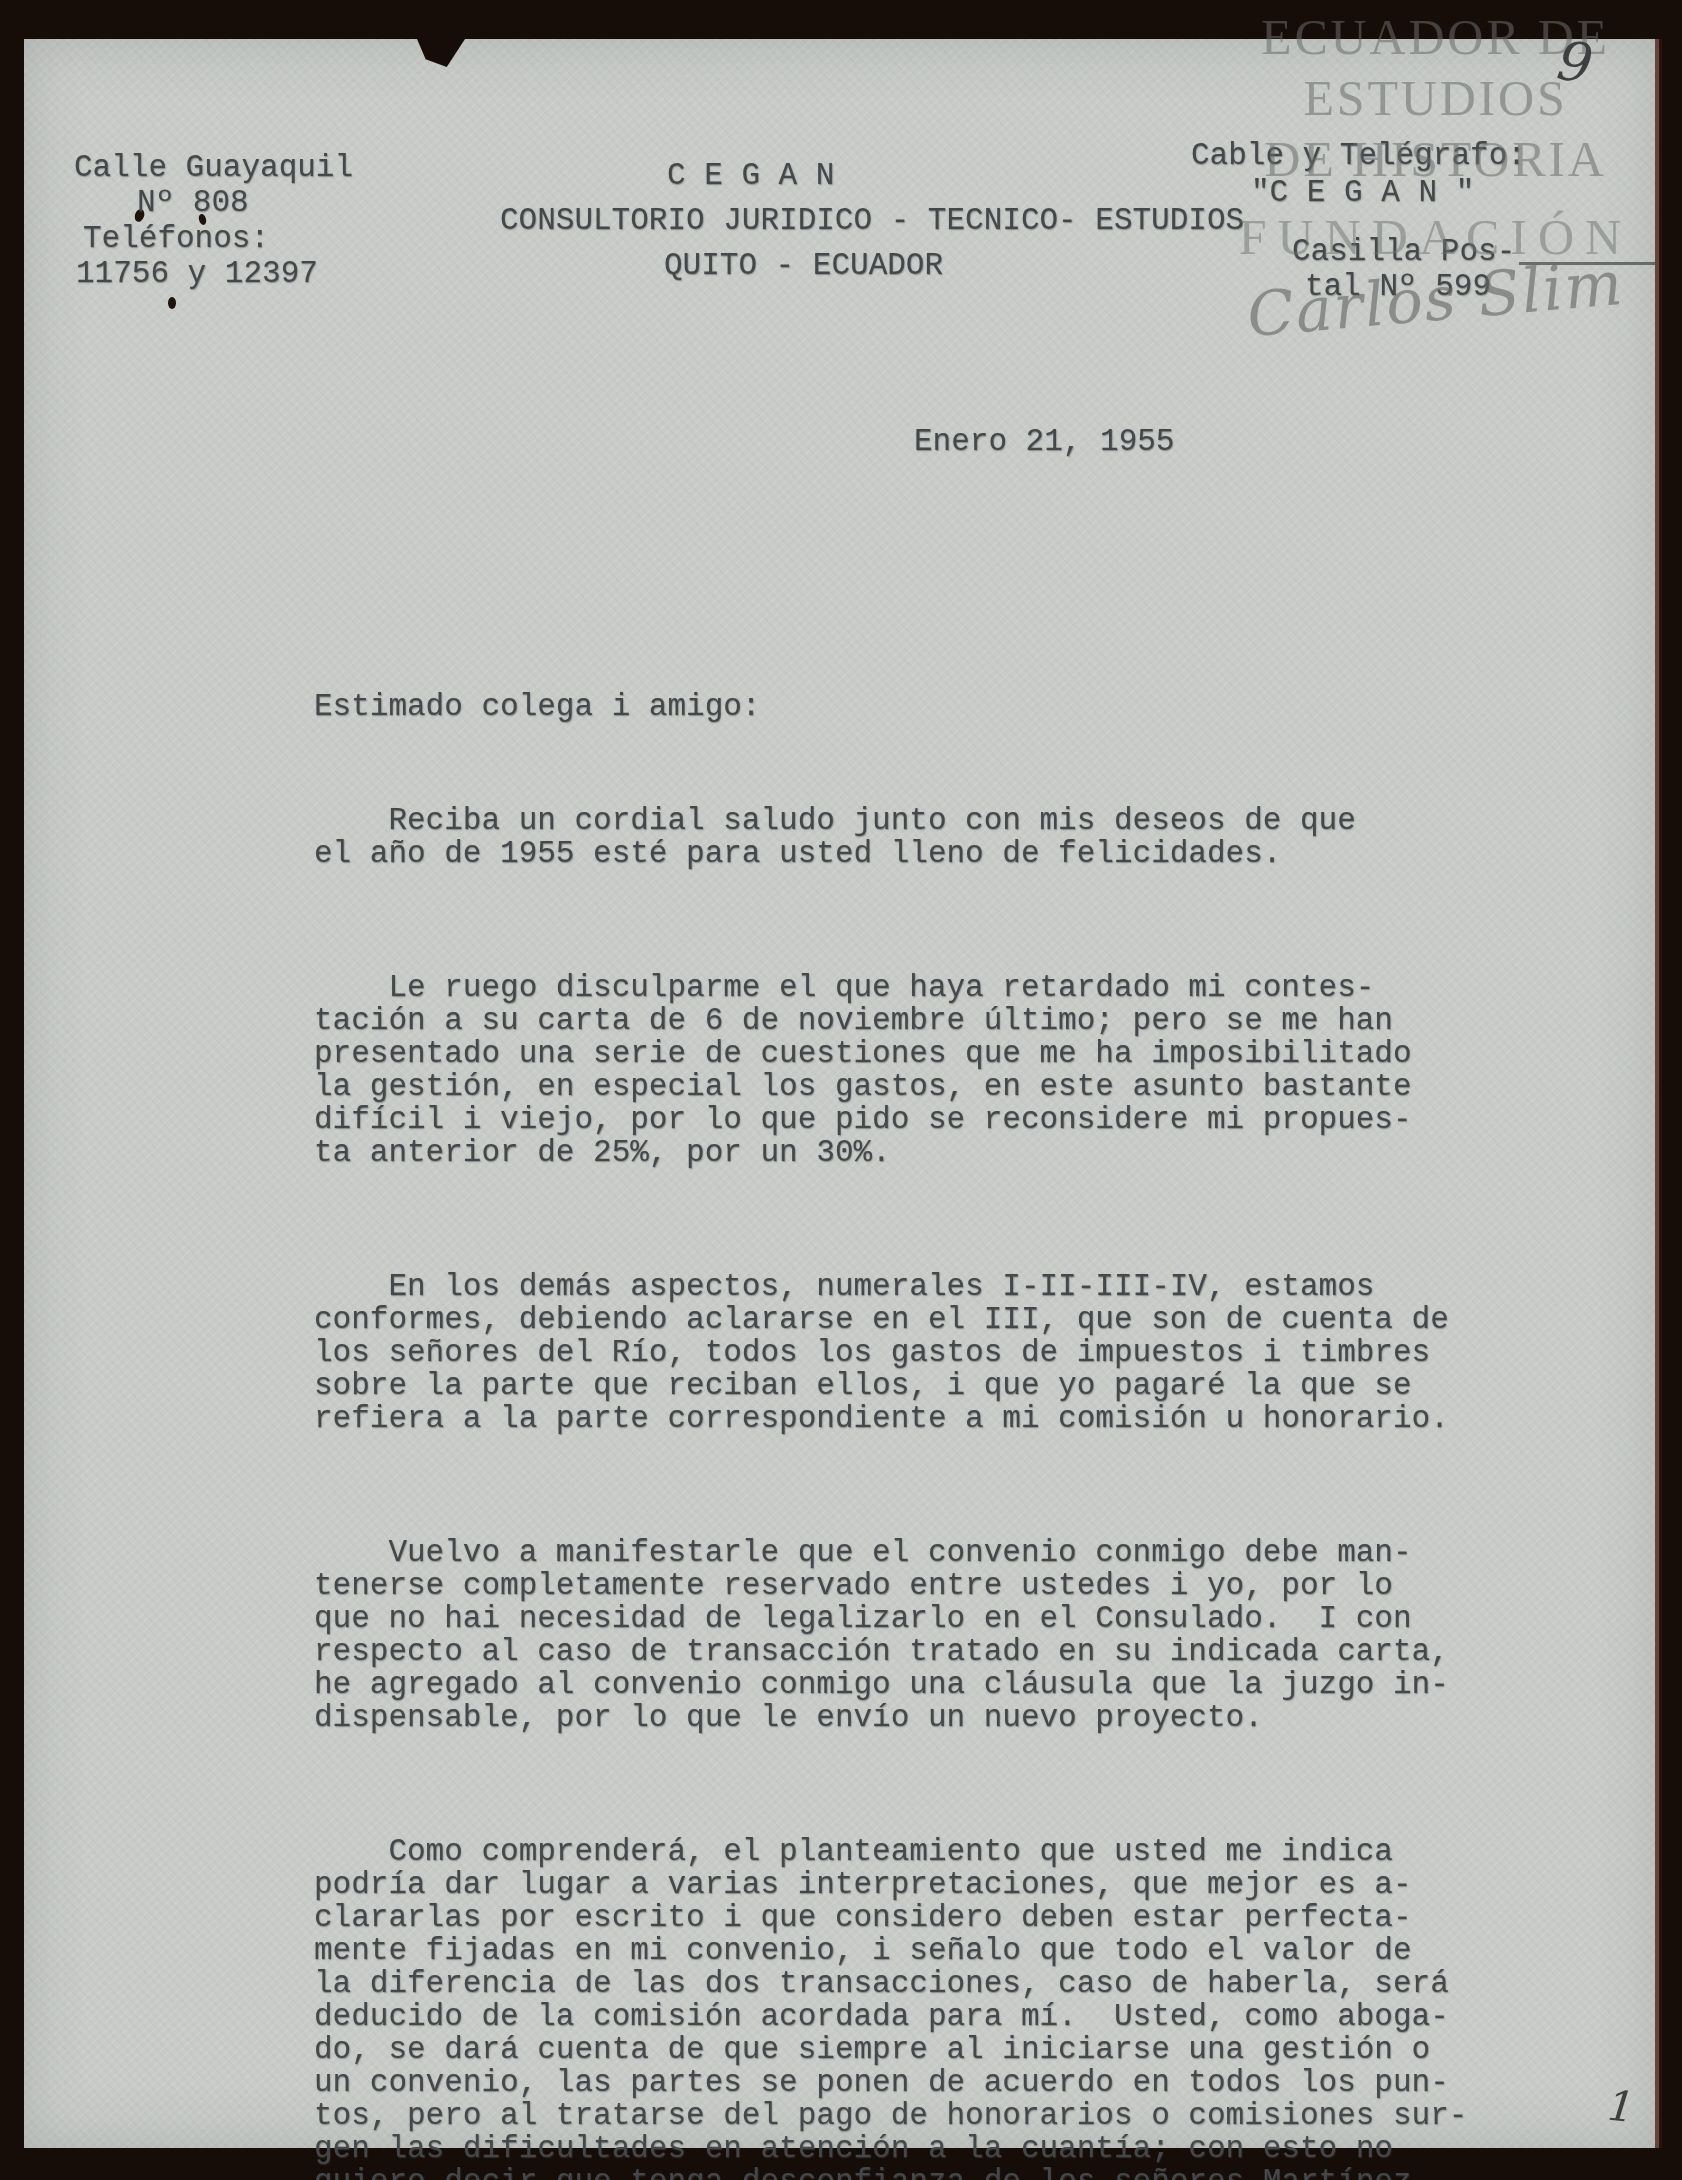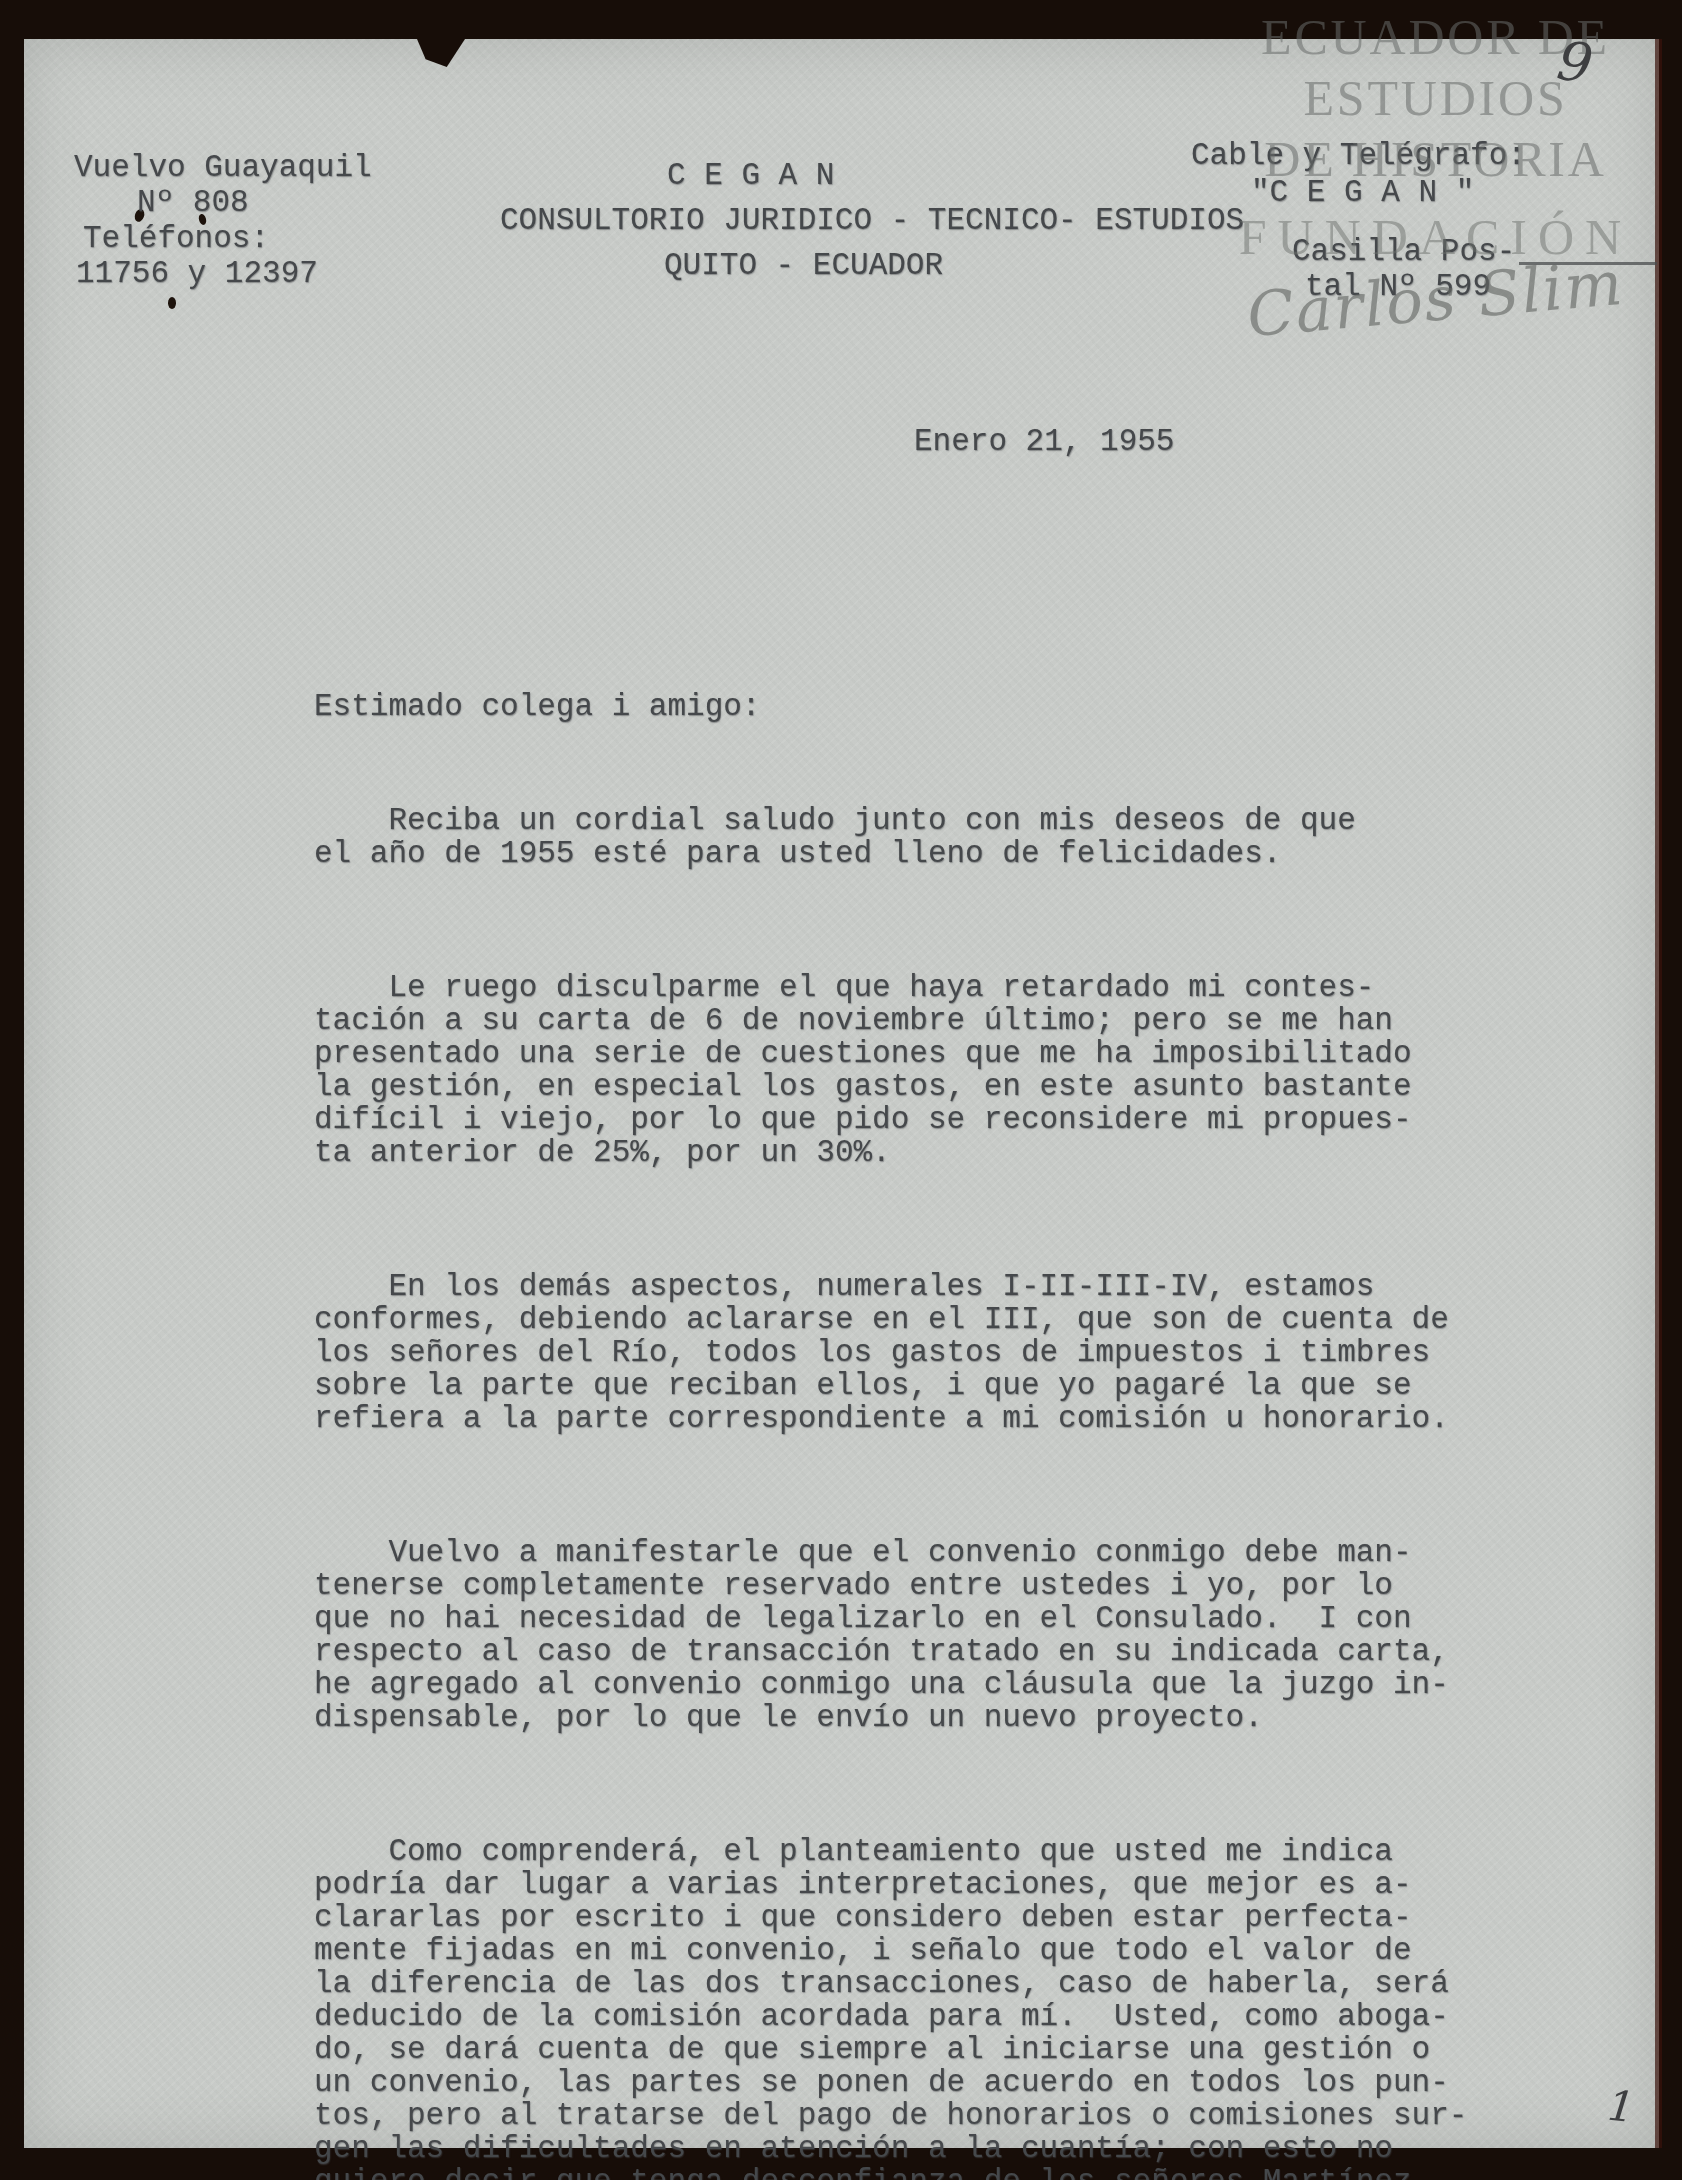--- a/index.html
+++ b/index.html
@@ -65,21 +65,21 @@
 <div class="page">
 
   <div class="paper"></div>
   <div class="edge-strip"></div>
   <div class="notch"></div>
 
   <div class="speck" style="left:135px;top:209px;width:9.2px;height:13px;transform:rotate(20deg);"></div>
   <div class="speck" style="left:199px;top:214px;width:6.5px;height:11px;transform:rotate(-15deg);"></div>
   <div class="speck" style="left:168px;top:297px;width:8.3px;height:12px;"></div>
 
-  <div class="typed hdr" style="left:74px;top:150px;">Vuelvo Guayaquil</div>
+  <div class="typed hdr" style="left:74px;top:150px;">Calle Guayaquil</div>
   <div class="typed hdr" style="left:137px;top:185px;">Nº 808</div>
   <div class="typed hdr" style="left:83px;top:221px;">Teléfonos:</div>
   <div class="typed hdr" style="left:76px;top:256px;">11756 y 12397</div>
 
   <div class="typed hdr" style="left:667px;top:158px;">C E G A N</div>
   <div class="typed hdr" style="left:500px;top:203px;">CONSULTORIO JURIDICO - TECNICO- ESTUDIOS</div>
   <div class="typed hdr" style="left:664px;top:248px;">QUITO - ECUADOR</div>
 
   <div class="typed hdr" style="left:1191px;top:138px;">Cable y Telégrafo:</div>
   <div class="typed hdr" style="left:1251px;top:175px;">"C E G A N "</div>

